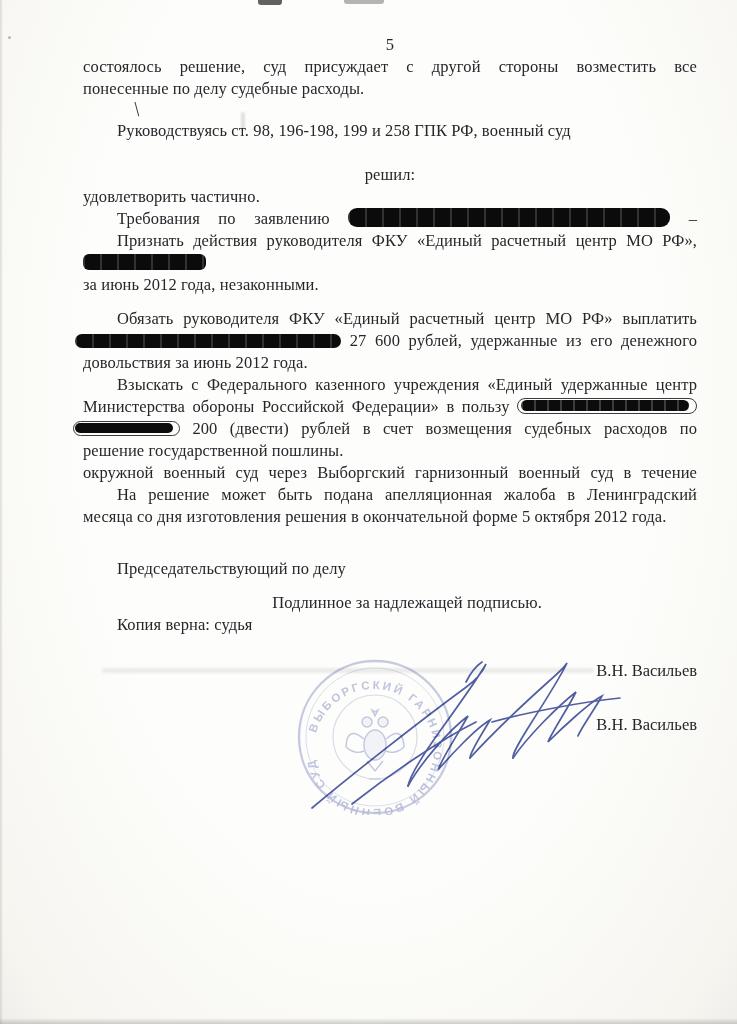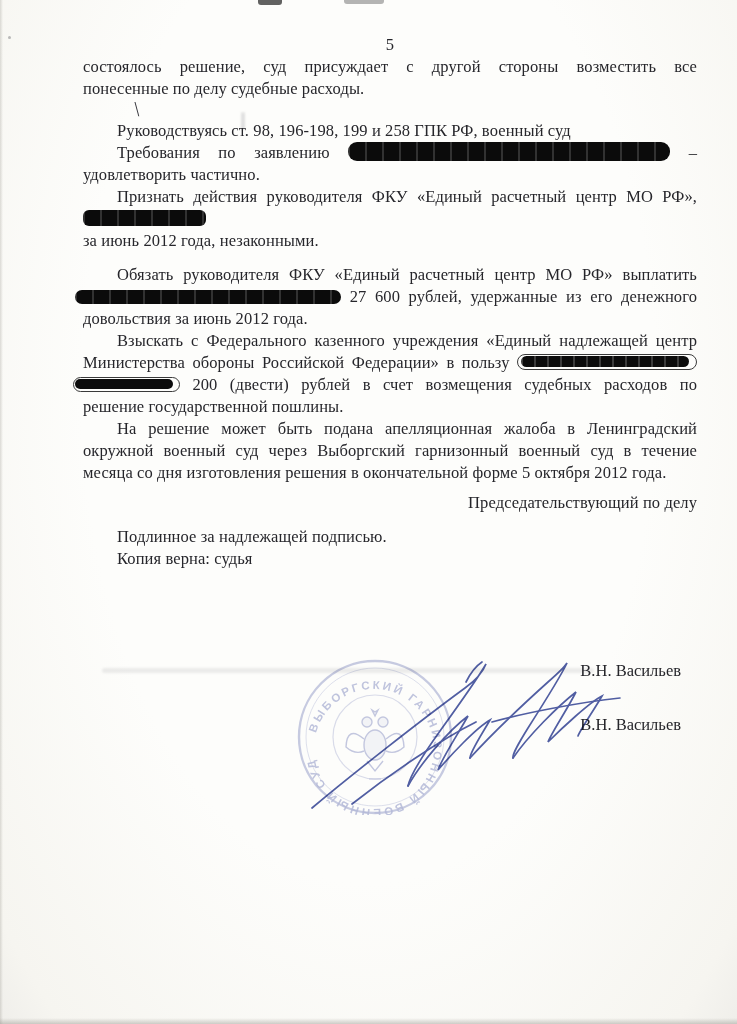--- a/index.html
+++ b/index.html
@@ -24,38 +24,38 @@
   .speck1{position:absolute;left:8px;top:36px;width:3px;height:3px;background:rgba(90,90,95,.4);border-radius:50%;}
   .speck2{position:absolute;left:241px;top:112px;width:4px;height:18px;background:rgba(140,140,145,.25);border-radius:2px;filter:blur(1px);}
 
   .flow{position:absolute;left:83px;top:0;width:614px;}
   .ln{height:22px;line-height:22px;font-size:16.5px;letter-spacing:.1px;}
   .j{text-align:justify;text-align-last:justify;}
   .ind{text-indent:34px;font-family:Liberation Serif, serif;}
   .ctr{text-align:center;text-align-last:center;}
   .pagenum{margin-top:34px;}
   .mt20{margin-top:20px;}.mt22{margin-top:22px;}.mt14{}
-  .mt12{margin-top:12px;}.mt18{margin-top:8px;text-align:right;}
+  .mt12{margin-top:12px;text-align:center;}.mt18{margin-top:30px;}
 
   .bar{display:inline-block;background:#0b0b0b;vertical-align:-3px;
     background-image:repeating-linear-gradient(90deg, rgba(255,255,255,.16) 0 2px, transparent 2px 17px);}
   .b1{width:322px;height:19px;border-radius:9px;}
   .b2{width:123px;height:16px;border-radius:6px;vertical-align:-2px;}
   .b3{width:266px;height:14px;border-radius:8px;margin-left:-8px;vertical-align:-2px;}
   .capsule{display:inline-block;border:1px solid #3a3a3a;border-radius:9px;vertical-align:-3px;position:relative;background:#fdfdfb;}
   .c4{width:135px;height:16px;}
   .c4 .blob{position:absolute;left:12px;top:1px;width:118px;height:13px;background:#0c0c0c;border-radius:7px;}
   .c5{width:178px;height:14px;vertical-align:-2px;}
   .c5 .blob{position:absolute;left:3px;top:1px;width:168px;height:11px;background:#0c0c0c;border-radius:6px;
     background-image:repeating-linear-gradient(90deg, rgba(255,255,255,.2) 0 2px, transparent 2px 13px);}
   .c6{width:105px;height:13px;margin-left:-10px;vertical-align:-2px;}
   .c6 .blob{position:absolute;left:1px;top:1px;width:98px;height:10px;background:#0c0c0c;border-radius:5px;}
 
   .pen-mark{position:absolute;left:134px;top:97px;font-size:21px;color:#3a3a40;transform:rotate(4deg);}
-  .judge{position:absolute;right:56px;font-size:16.5px;line-height:22px;color:#26262b;}
+  .judge{position:absolute;right:40px;font-size:16.5px;line-height:22px;color:#26262b;}
   .judge1{top:660px;}
   .judge2{top:714px;}
 
   .stamp-wrap{position:absolute;left:297px;top:659px;width:156px;height:156px;mix-blend-mode:multiply;}
   .sig-wrap{position:absolute;left:280px;top:636px;width:370px;height:205px;mix-blend-mode:multiply;}
 </style>
 </head>
 <body>
 
 <div class="page">
@@ -72,55 +72,56 @@
 
   <div class="flow">
 
     <div class="ln ctr pagenum">5</div>
 
     <div class="ln j">состоялось решение, суд присуждает с другой стороны возместить все</div>
     <div class="ln">понесенные по делу судебные расходы.</div>
 
     <div class="ln ind mt20">Руководствуясь ст. 98, 196-198, 199 и 258 ГПК РФ, военный суд</div>
 
+    <div class="ln ctr mt22">решил:</div>
 
+    <div class="ln">удовлетворить частично.</div>
     <div class="ln j ind">
       <span>Требования по заявлению</span>
       <span class="bar b1"></span>
       <span>–</span>
     </div>
-    <div class="ln">удовлетворить частично.</div>
 
     <div class="ln j ind mt14">Признать действия руководителя ФКУ «Единый расчетный центр МО РФ»,</div>
     <div class="ln j">
       <span class="bar b2"></span>
     </div>
     <div class="ln">за июнь 2012 года, незаконными.</div>
 
     <div class="ln j ind mt12">Обязать руководителя ФКУ «Единый расчетный центр МО РФ» выплатить</div>
     <div class="ln j">
       <span class="bar b3"></span>
       <span>27 600 рублей, удержанные из его денежного</span>
     </div>
     <div class="ln">довольствия за июнь 2012 года.</div>
 
 
-    <div class="ln j ind mt14">Взыскать с Федерального казенного учреждения «Единый надлежащей центр</div>
+    <div class="ln j ind mt14">Взыскать с Федерального казенного учреждения «Единый удержанные центр</div>
     <div class="ln j">
       <span>Министерства обороны Российской Федерации» в пользу</span>
       <span class="capsule c5"><span class="blob"></span></span>
     </div>
     <div class="ln j">
       <span class="capsule c6"><span class="blob"></span></span>
       <span>200 (двести) рублей в счет возмещения судебных расходов по</span>
     </div>
     <div class="ln">решение государственной пошлины.</div>
 
+    <div class="ln j">окружной военный суд через Выборгский гарнизонный военный суд в течение</div>
     <div class="ln j ind mt14">На решение может быть подана апелляционная жалоба в Ленинградский</div>
-    <div class="ln j">окружной военный суд через Выборгский гарнизонный военный суд в течение</div>
     <div class="ln">месяца со дня изготовления решения в окончательной форме 5 октября 2012 года.</div>
 
     <div class="ln ind mt18">Председательствующий по делу</div>
     <div class="ln ind mt12">Подлинное за надлежащей подписью.</div>
     <div class="ln ind">Копия верна: судья</div>
   </div>
 
   <div class="judge judge1">В.Н. Васильев</div>
   <div class="judge judge2">В.Н. Васильев</div>
 

